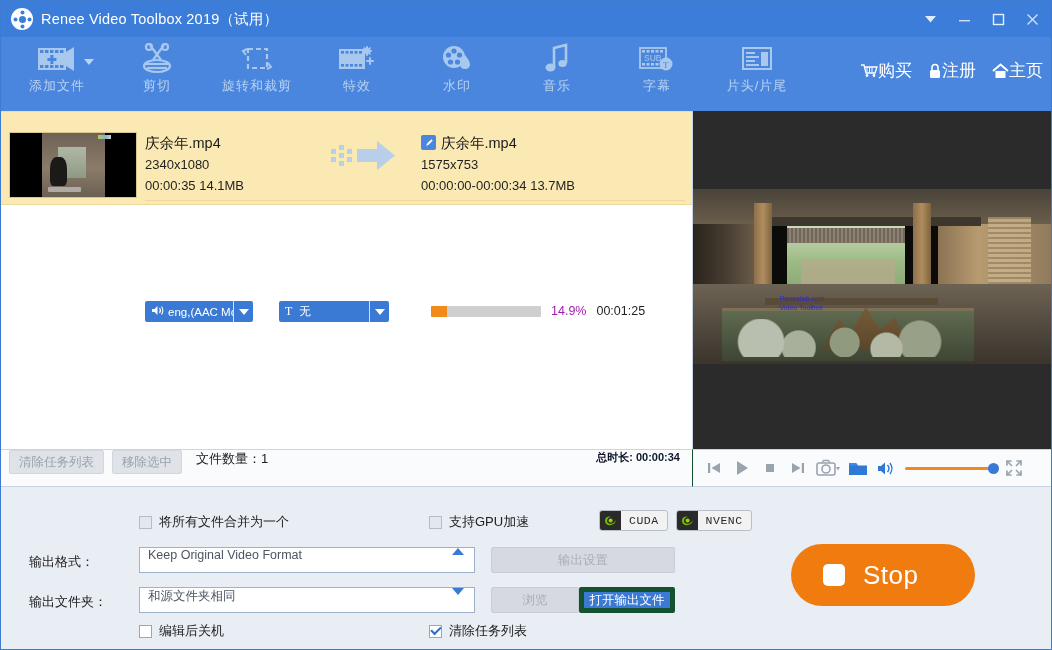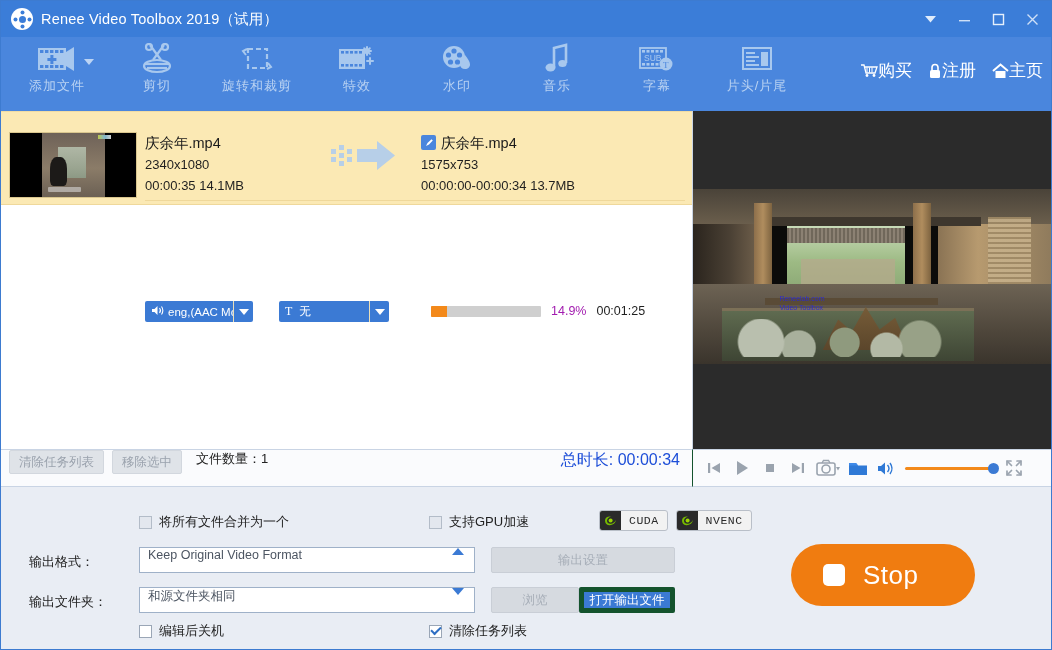--- a/index.html
+++ b/index.html
@@ -184,21 +184,21 @@
     display: flex; align-items: flex-start;
   }
   .sb-btn {
     height: 24px; margin-left: 8px; padding: 0 9px;
     background: #dfe3e8; color: #9aa2ad; font-size: 12.5px;
     border: 1px solid #d2d7de; border-radius: 2px;
     display: flex; align-items: center;
   }
   .sb-count { margin-left: 14px; font-size: 13px; color: #222; }
   .sb-count b { font-weight: normal; }
-  .sb-total { position: absolute; right: 12px; font-size: 16px; color: #1d4ed8; }
+  .sb-total { position: absolute; right: 12px; font-size: 11px; color: #0f172a; font-weight: bold; }
 
   
   .preview {
     position: absolute; left: 692px; top: 110px; width: 360px; height: 338px;
     background: #2b2b2b; overflow: hidden;
   }
   .pv-video {
     position: absolute; left: 0; top: 78px; width: 360px; height: 175px;
     background: #0b0b0a;
     overflow: hidden;

